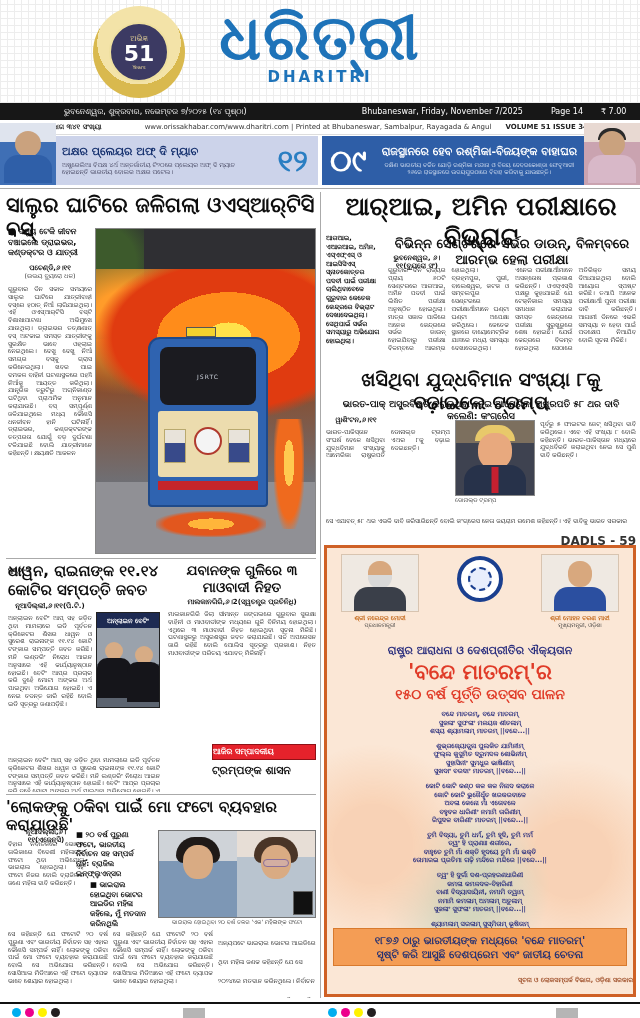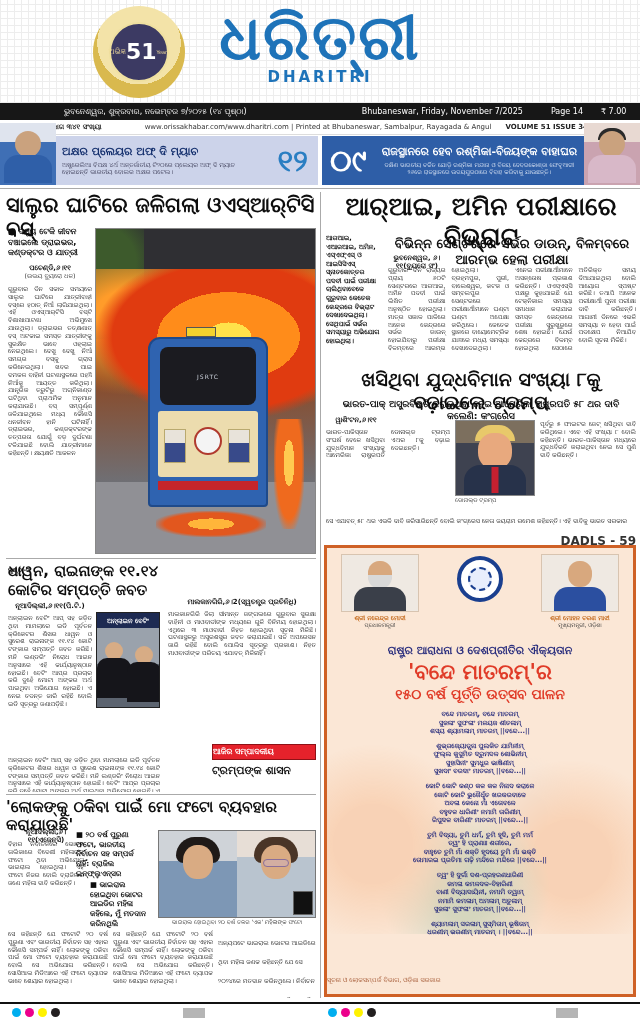--- a/index.html
+++ b/index.html
@@ -8,21 +8,21 @@
         font-family:"DejaVu Sans",sans-serif;overflow:hidden;color:#1a1a1a;}
   .abs{position:absolute;}
   
   #masthead{left:0;top:0;width:640px;height:103px;
     background-image:repeating-linear-gradient(0deg,#ededed 0 1px,transparent 1px 7px),
                      repeating-linear-gradient(90deg,#ededed 0 1px,transparent 1px 7px);}
   .wreath{left:93px;top:6px;width:92px;height:92px;border-radius:50%;
     background:radial-gradient(circle at 50% 40%,#f3e3a8 0 58%,#d9b94e 58% 78%,#c79a2e 78% 100%);
     display:flex;align-items:center;justify-content:center;}
   .wreath-inner{width:60px;height:60px;border-radius:50%;background:#3c3a63;border:2px solid #efe0a0;
-    color:#fff;display:flex;align-items:center;justify-content:center;line-height:1;}
+    color:#fff;display:flex;flex-direction:column;align-items:center;justify-content:center;line-height:1;}
   .wreath-inner .t{font-size:8px;color:#f0dc9a;}
   .wreath-inner .n{font-size:22px;font-weight:bold;}
   .wreath-inner .b{font-size:5px;color:#f0dc9a;}
   #logoblk{left:180px;top:4px;width:280px;text-align:center;}
   #logo-odia{font-size:62px;font-weight:bold;color:#1e73b9;line-height:1.1;
     font-family:"DejaVu Sans",sans-serif;letter-spacing:2px;}
   #logo-latin{font-size:15px;font-weight:bold;color:#1e73b9;letter-spacing:3px;margin-top:-4px;}
   
   #infobar{left:0;top:103px;width:640px;height:17px;background:#171717;color:#fff;
     display:flex;align-items:center;font-size:8px;}
@@ -138,21 +138,21 @@
   #emblem{position:absolute;left:50%;top:8px;transform:translateX(-50%);width:46px;height:46px;border-radius:50%;
      background:#fff;border:4px solid #1a3f8f;display:flex;align-items:center;justify-content:center;}
   #emblem .inner{width:24px;height:24px;border-radius:50%;border:2px dashed #1a3f8f;background:#e8eefc;}
   .adtag{position:absolute;left:0;top:96px;width:100%;text-align:center;font-size:11px;font-weight:bold;color:#2b2f7e;}
   .adt1{position:absolute;left:0;top:112px;width:100%;text-align:center;font-size:21px;font-weight:bold;color:#e03b28;}
   .adt2{position:absolute;left:0;top:138px;width:100%;text-align:center;font-size:14px;font-weight:bold;color:#e03b28;}
   .stanzas{position:absolute;left:0;top:162px;width:100%;text-align:center;}
   .stanza{font-size:6.6px;font-weight:bold;color:#2b2f7e;line-height:1.3;white-space:pre-line;margin-bottom:6px;}
   .adband{position:absolute;left:6px;bottom:28px;width:294px;background:#f49d55;border:1px solid #d87a2e;
      text-align:center;font-size:10.5px;font-weight:bold;color:#273272;padding:4px 2px;white-space:pre-line;line-height:1.35;}
-  .adfoot{position:absolute;left:0;bottom:10px;width:100%;text-align:left;font-size:6.4px;font-weight:normal;color:#a0522d;}
+  .adfoot{position:absolute;left:0;bottom:10px;width:100%;text-align:right;font-size:6.4px;font-weight:bold;color:#a0522d;}
   .adcode{font-size:12px;color:#333;font-weight:bold;}
   
   #botrule{left:0;top:1002px;width:640px;height:2px;background:#111;}
   .dots{display:flex;gap:4px;}
   .dot{width:9px;height:9px;border-radius:50%;}
   .gray{width:22px;height:10px;background:#b5b5b5;}
   .c0{background:#00aeef}.c1{background:#ec008c}.c2{background:#fff200}.c3{background:#231f20}
 </style>
 </head>
 <body>
@@ -249,20 +249,21 @@
     <div class="lab">ଅନ୍‌ଲାଇନ ବେଟିଂ</div>
     <div class="img">
       <div class="tuxhead" style="left:8px;"></div>
       <div class="tuxbody" style="left:0px;"></div>
       <div class="tuxhead" style="left:38px;top:18px;"></div>
       <div class="tuxbody" style="left:30px;top:34px;"></div>
     </div>
   </div>
   <div class="abs body" style="left:8px;top:756px;width:152px;height:36px;overflow:hidden;">ଅନ୍‌ଲାଇନ ବେଟିଂ ଆପ୍ ସହ ଜଡ଼ିତ ଥିବା ମାମଲାରେ ଇଡି ପୂର୍ବତନ କ୍ରିକେଟର ଶିଖର ଧାୱନ ଓ ସୁରେଶ ରାଇନାଙ୍କ ୧୧.୧୪ କୋଟି ଟଙ୍କାର ସମ୍ପତ୍ତି ଜବତ କରିଛି। ମନି ଲଣ୍ଡରିଂ ନିରୋଧ ଆଇନ ଅନୁସାରେ ଏହି କାର୍ଯ୍ୟାନୁଷ୍ଠାନ ହୋଇଛି। ବେଟିଂ ଆପ୍‌ର ପ୍ରଚାର କରି ଦୁହେଁ ମୋଟା ଅଙ୍କର ଅର୍ଥ ପାଇଥିବା ଅଭିଯୋଗ ହୋଇଛି। ଏ ନେଇ ତଦନ୍ତ ଜାରି ରହିଛି ବୋଲି ଇଡି ସୂତ୍ରରୁ ଜଣାପଡ଼ିଛି।</div>
 
+  <div class="abs hl" style="left:168px;top:562px;width:148px;font-size:13.5px;line-height:1.25;text-align:center;">ଯବାନଙ୍କ ଗୁଳିରେ ୩ ମାଓବାଦୀ ନିହତ</div>
   <div class="abs dateline" style="left:168px;top:598px;width:148px;">ମାଲକାନଗିରି,୬।2(ସ୍ୱତନ୍ତ୍ର ପ୍ରତିନିଧି)</div>
   <div class="abs body" style="left:168px;top:610px;width:148px;height:130px;overflow:hidden;">ମାଲକାନଗିରି ଜିଲା ସୀମାନ୍ତ ଜଙ୍ଗଲରେ ଗୁରୁବାର ସୁରକ୍ଷା ବାହିନୀ ଓ ମାଓବାଦୀଙ୍କ ମଧ୍ୟରେ ଗୁଳି ବିନିମୟ ହୋଇଥିଲା। ଏଥିରେ ୩ ମାଓବାଦୀ ନିହତ ହୋଇଥିବା ସୂଚନା ମିଳିଛି। ଘଟଣାସ୍ଥଳରୁ ଅସ୍ତ୍ରଶସ୍ତ୍ର ଜବତ କରାଯାଇଛି। ସର୍ଚ୍ଚ ଅପରେସନ ଜାରି ରହିଛି ବୋଲି ପୋଲିସ ସୂତ୍ରରୁ ପ୍ରକାଶ। ନିହତ ମାଓବାଦୀଙ୍କ ପରିଚୟ ଏଯାବତ୍ ମିଳିନାହିଁ।</div>
   <div class="abs" id="edbox">
     <div class="lab">ଆଜିର ସମ୍ପାଦକୀୟ</div>
     <div class="ttl">ଟ୍ରମ୍ପଙ୍କ ଶାସନ</div>
   </div>
 
   <div class="abs hrule" style="left:6px;top:794px;width:310px;"></div>
 
   <div class="abs hl" style="left:6px;top:798px;width:312px;font-size:15.5px;">'ଲୋକଙ୍କୁ ଠକିବା ପାଇଁ ମୋ ଫଟୋ ବ୍ୟବହାର କରାଯାଉଛି'</div>
@@ -359,20 +360,22 @@
 ବାହୁତେ ତୁମି ମାଁ ଶକ୍ତି ହୃଦୟେ ତୁମି ମାଁ ଭକ୍ତି
 ତୋମାରଇ ପ୍ରତିମା ଗଢ଼ି ମନ୍ଦିରେ ମନ୍ଦିରେ ||ବନ୍ଦେ...||</div>
       <div class="stanza">ତ୍ୱଂ ହି ଦୁର୍ଗା ଦଶ-ପ୍ରହରଣଧାରିଣୀ
 କମଳା କମଳଦଳ-ବିହାରିଣୀ
 ବାଣୀ ବିଦ୍ୟାଦାୟିନୀ, ନମାମି ତ୍ୱାମ୍
 ନମାମି କମଳାମ୍ ଅମଳାମ୍ ଅତୁଳାମ୍
 ସୁଜଳାଂ ସୁଫଳାଂ ମାତରମ୍ ||ବନ୍ଦେ...||</div>
       <div class="stanza">ଶ୍ୟାମଳାମ୍ ସରଳାମ୍ ସୁସ୍ମିତାମ୍ ଭୂଷିତାମ୍
 ଧରଣୀମ୍ ଭରଣୀମ୍ ମାତରମ୍ । ||ବନ୍ଦେ...||</div>
     </div>
+    <div class="adband">୧୮୭୬ ଠାରୁ ଭାରତୀୟଙ୍କ ମଧ୍ୟରେ 'ବନ୍ଦେ ମାତରମ୍'
+ସୃଷ୍ଟି କରି ଆସୁଛି ଦେଶପ୍ରେମ ଏବଂ ଜାତୀୟ ଚେତନା</div>
     <div class="adfoot">ସୂଚନା ଓ ଲୋକସମ୍ପର୍କ ବିଭାଗ, ଓଡ଼ିଶା ସରକାର</div>
   </div>
 
   <div class="abs" id="botrule"></div>
   <div class="abs" style="left:12px;top:1008px;">
     <div class="dots">
         <div class="dot c0"></div>
         <div class="dot c1"></div>
         <div class="dot c2"></div>
         <div class="dot c3"></div>

